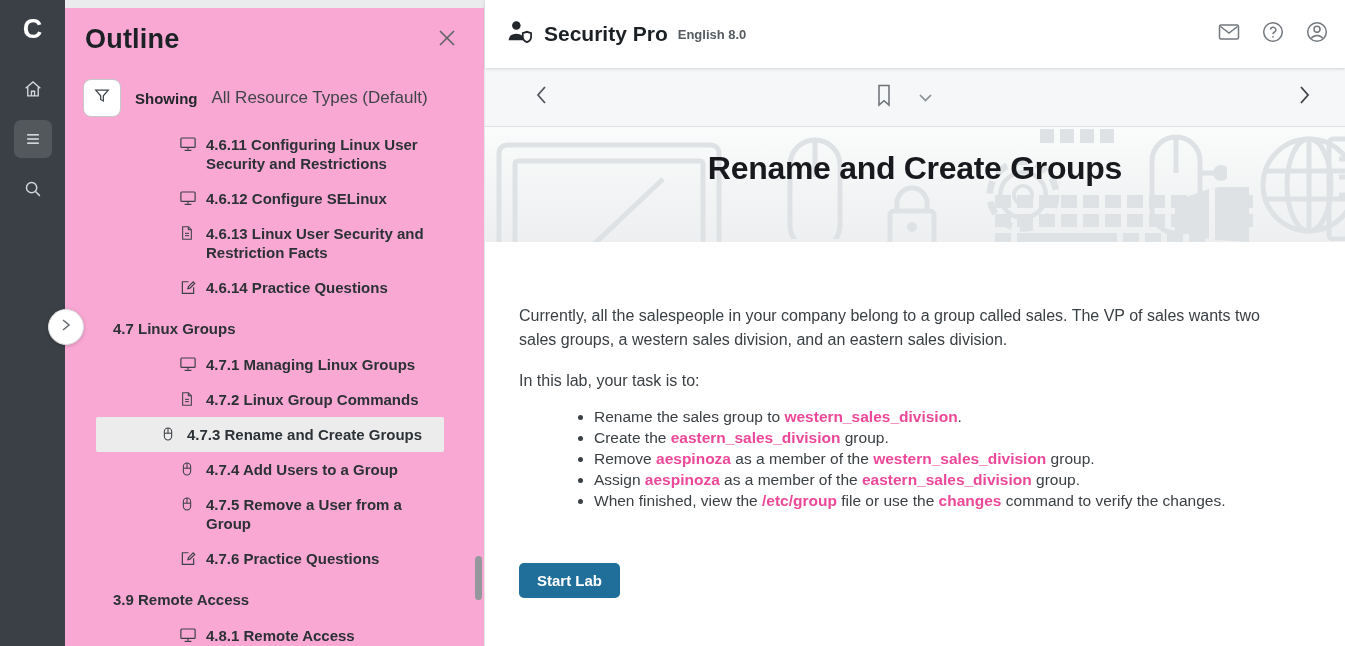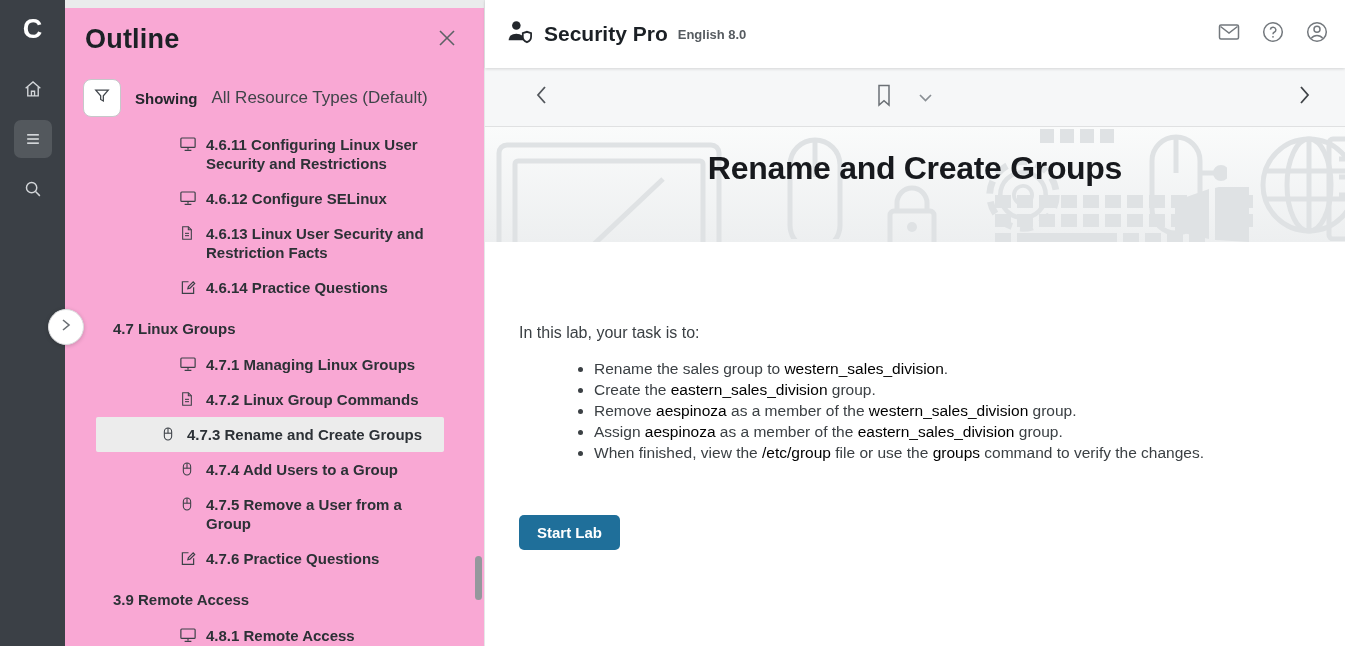--- a/index.html
+++ b/index.html
@@ -66,21 +66,21 @@
                 font-size:32px; font-weight:800; color:#17191d; letter-spacing:-.3px; }
   .pat { position:absolute; color:#dfe2e4; }
   .pat svg { display:block; }
 
   
   .content { flex:1; background:#fff; padding:62px 40px 0 34px; color:#3b4044; }
   .content p { font-size:16px; line-height:24px; max-width:778px; }
   .content .lead { margin-top:17px; }
   .task-list { margin:13px 0 0 75px; max-width:720px; }
   .task-list li { font-size:15.5px; line-height:21px; color:#3b4044; }
-  .task-list b, .content b { font-weight:400; color:#000000; }
+  .task-list b, .content b { font-weight:700; color:#ec4899; }
   .start-btn { margin-top:52px; display:inline-block; background:#1f6f9a; color:#fff; border:none;
                border-radius:5px; padding:9px 18px; font-size:15px; font-weight:700;
                font-family:"Liberation Sans","DejaVu Sans",sans-serif; cursor:pointer; }
 </style>
 </head>
 <body>
 
 <div class="app">
 
   <nav class="rail">
@@ -444,25 +444,26 @@
           <rect x="4" y="8" width="70" height="100" rx="4"></rect>
             <line x1="14" y1="28" x2="50" y2="28"></line>
           <line x1="14" y1="46" x2="50" y2="46"></line>
             <line x1="14" y1="64" x2="50" y2="64"></line>
         </svg>
       </span>
       <h1 class="hero-title">Rename and Create Groups</h1>
     </div>
 
     <div class="content">
+      <p>Currently, all the salespeople in your company belong to a group called sales. The VP of sales wants two sales groups, a western sales division, and an eastern sales division.</p>
       <p class="lead">In this lab, your task is to:</p>
       <ul class="task-list">
           <li><span>Rename the sales group to </span><b>western_sales_division</b><span>.</span></li>
           <li><span>Create the </span><b>eastern_sales_division</b><span> group.</span></li>
           <li><span>Remove </span><b>aespinoza</b><span> as a member of the </span><b>western_sales_division</b><span> group.</span></li>
           <li><span>Assign </span><b>aespinoza</b><span> as a member of the </span><b>eastern_sales_division</b><span> group.</span></li>
-          <li><span>When finished, view the </span><b>/etc/group</b><span> file or use the </span><b>groups</b><span> command to verify the changes.</span></li>
+          <li><span>When finished, view the </span><b>/etc/group</b><span> file or use the </span><b>changes</b><span> command to verify the changes.</span></li>
         </ul>
       <button class="start-btn">Start Lab</button>
     </div>
 
   </section>
 </div>
 
 </body></html>

